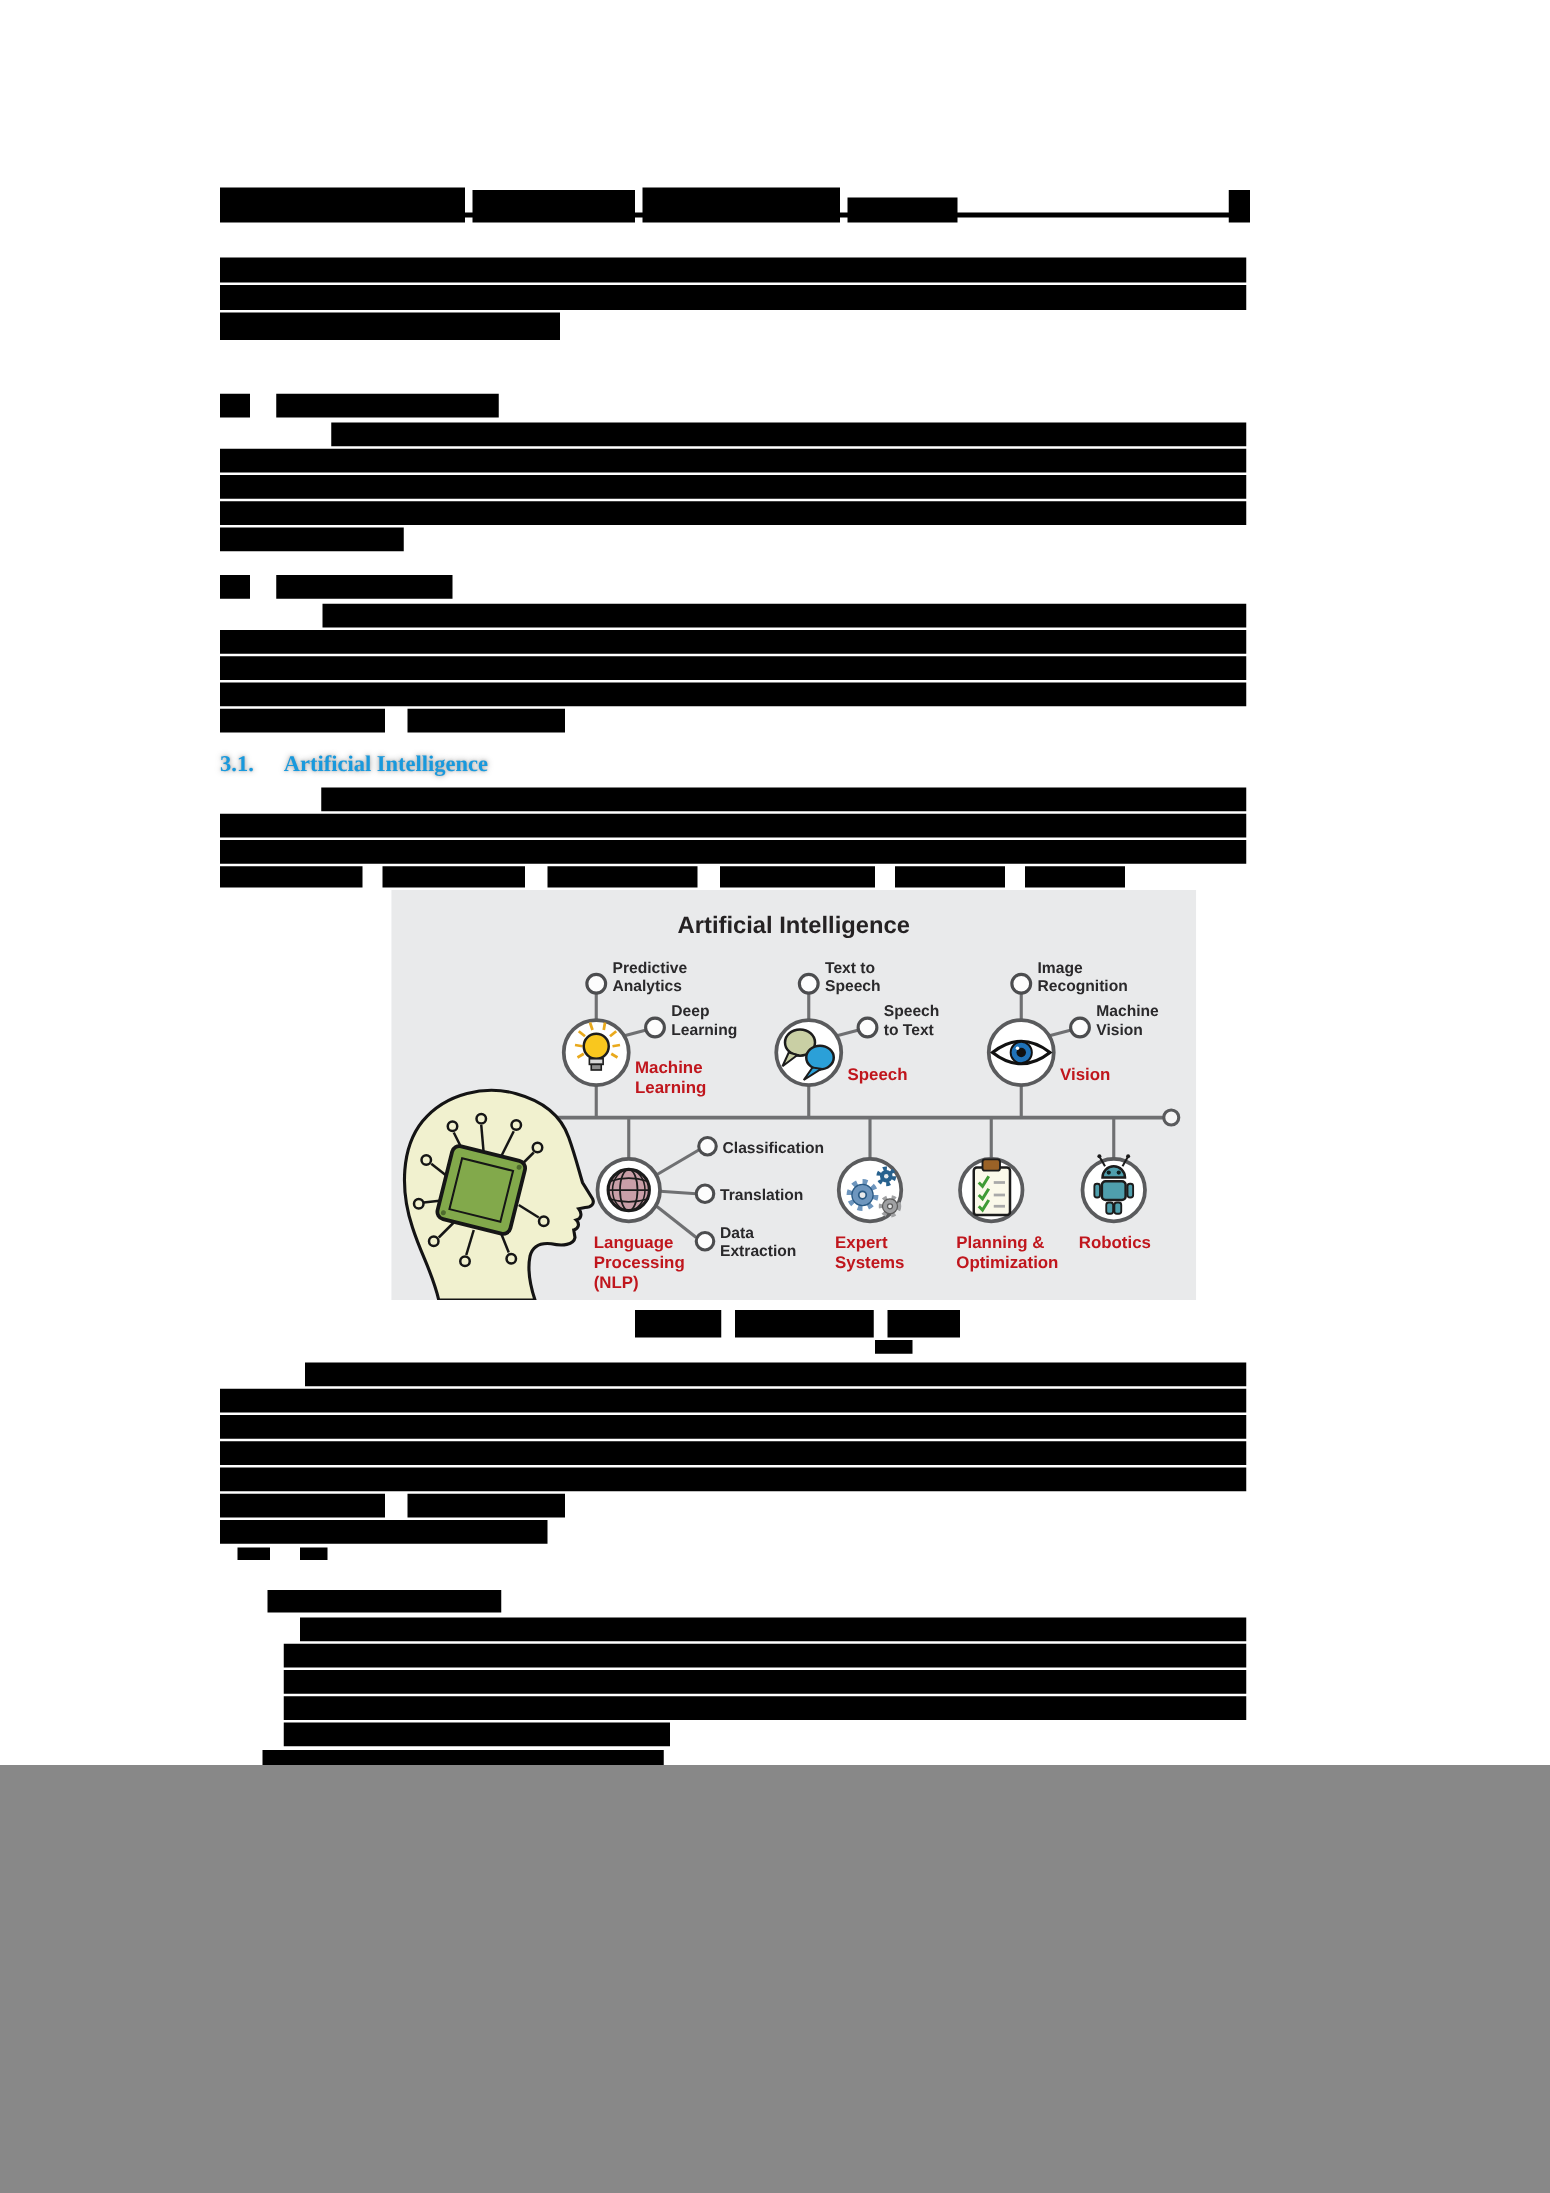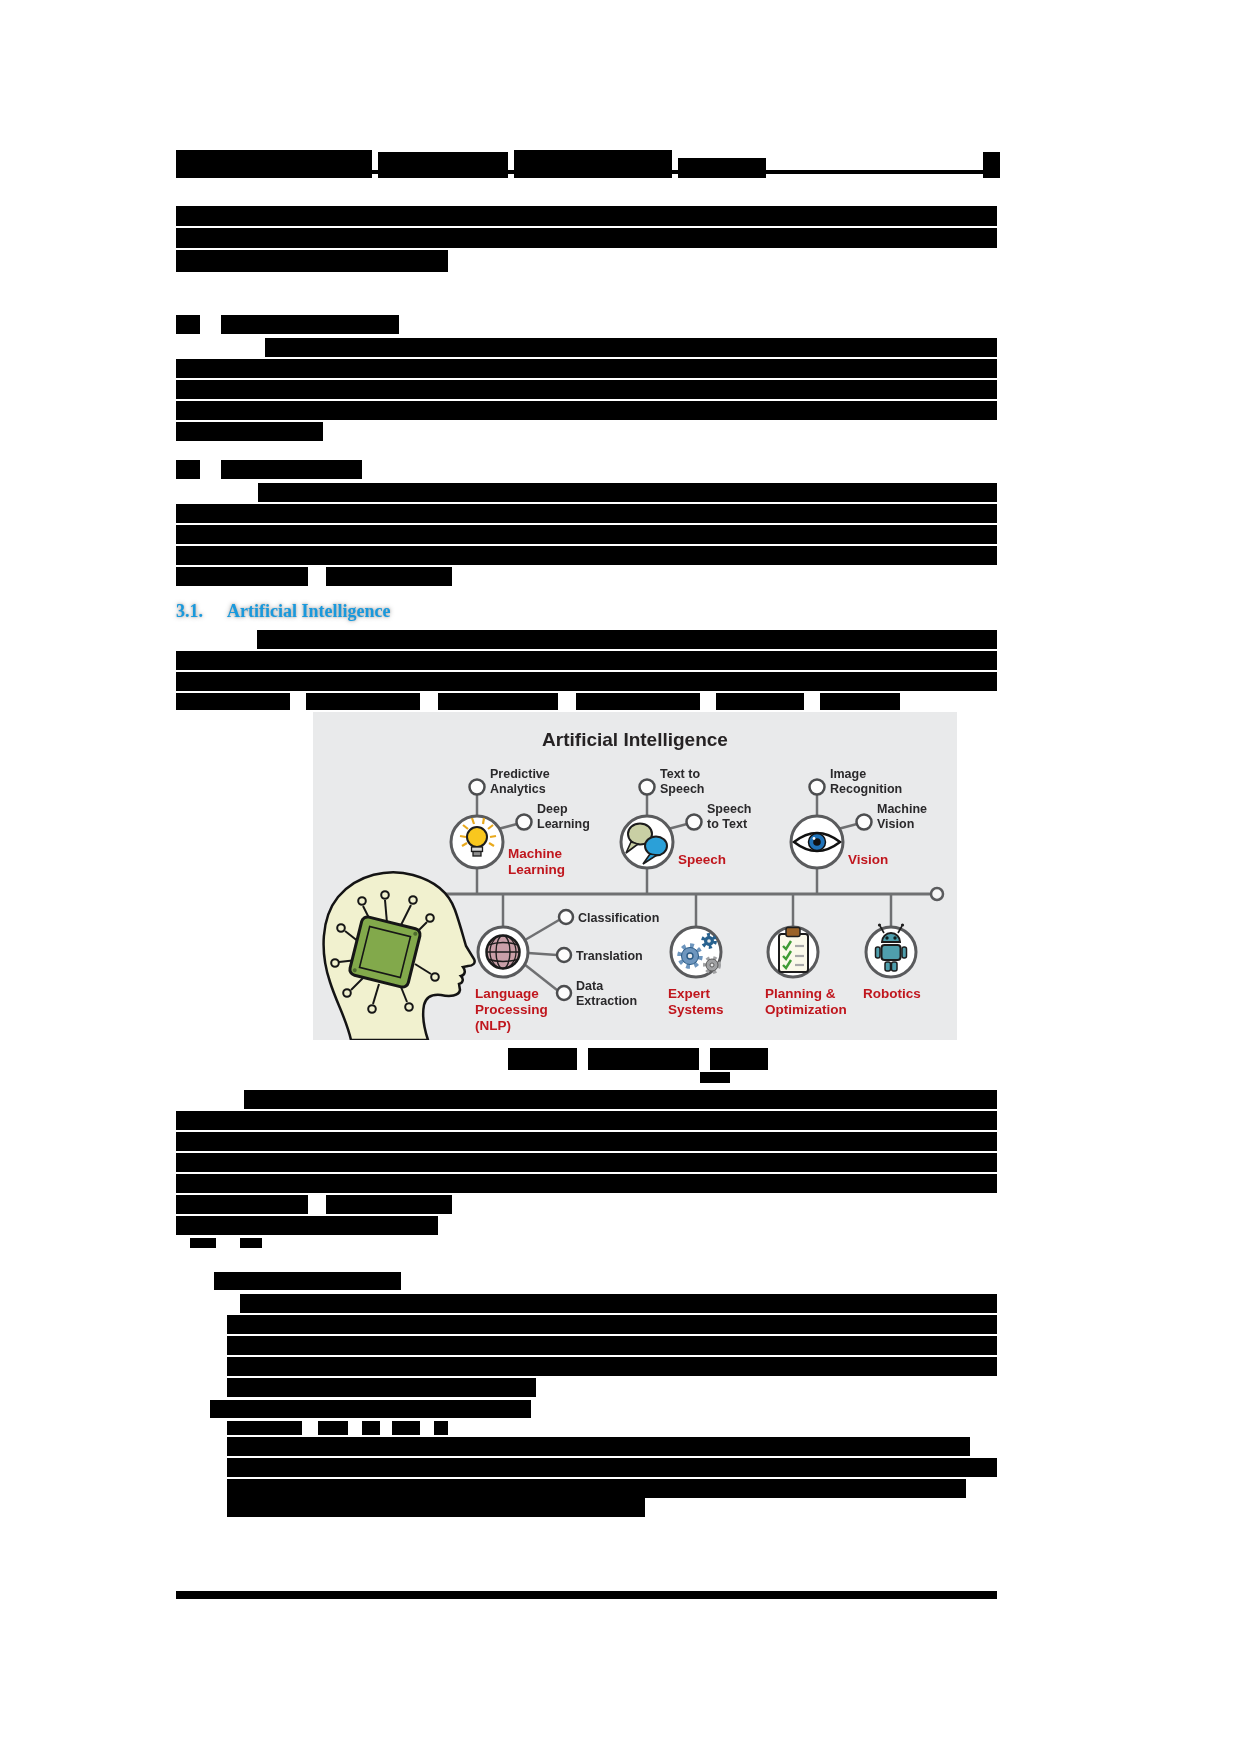--- a/index.html
+++ b/index.html
@@ -1,16 +1,16 @@
 <!DOCTYPE html>
 <html><head>
 <meta charset="utf-8">
 <style>
   html,body{margin:0;padding:0;background:#888;}
-  .page{position:relative;width:1240px;height:1754px;background:#ffffff;margin:0 auto;overflow:hidden;
+  .page{position:relative;width:1240px;height:1412px;background:#ffffff;margin:0 auto;overflow:hidden;
         font-family:"Liberation Serif", serif;}
   .redact{position:absolute;background:#000;}
   .h31{position:absolute;left:176px;top:601px;font:700 18px "Liberation Serif", serif;color:#1899dd;
        text-shadow:0 0 5px #9f9f9f,0 0 2px #bdbdbd;white-space:nowrap;}
   .h31 .num{display:inline-block;width:51px;}
   .figwrap{position:absolute;left:313px;top:712px;width:644px;height:328px;}
   svg{display:block;}
   .ft{font:700 19px "Liberation Sans", sans-serif;fill:#252223;text-anchor:middle;}
   .bl{font:600 12.5px "Liberation Sans", sans-serif;fill:#2a292b;}
   .rl{font:700 13.5px "Liberation Sans", sans-serif;fill:#c0161d;}

